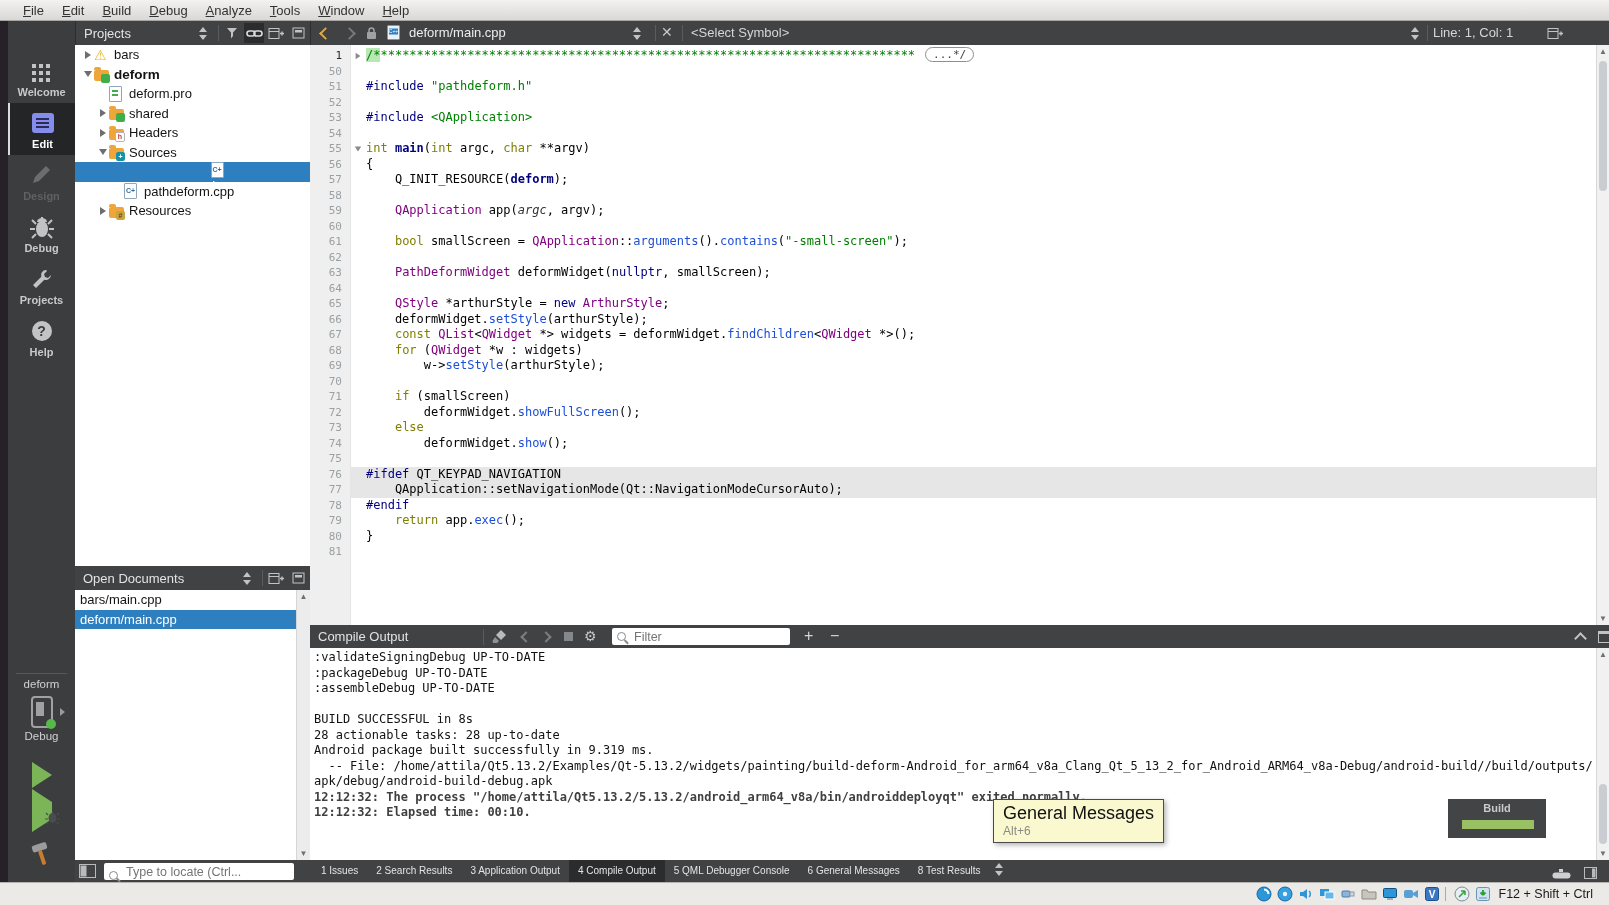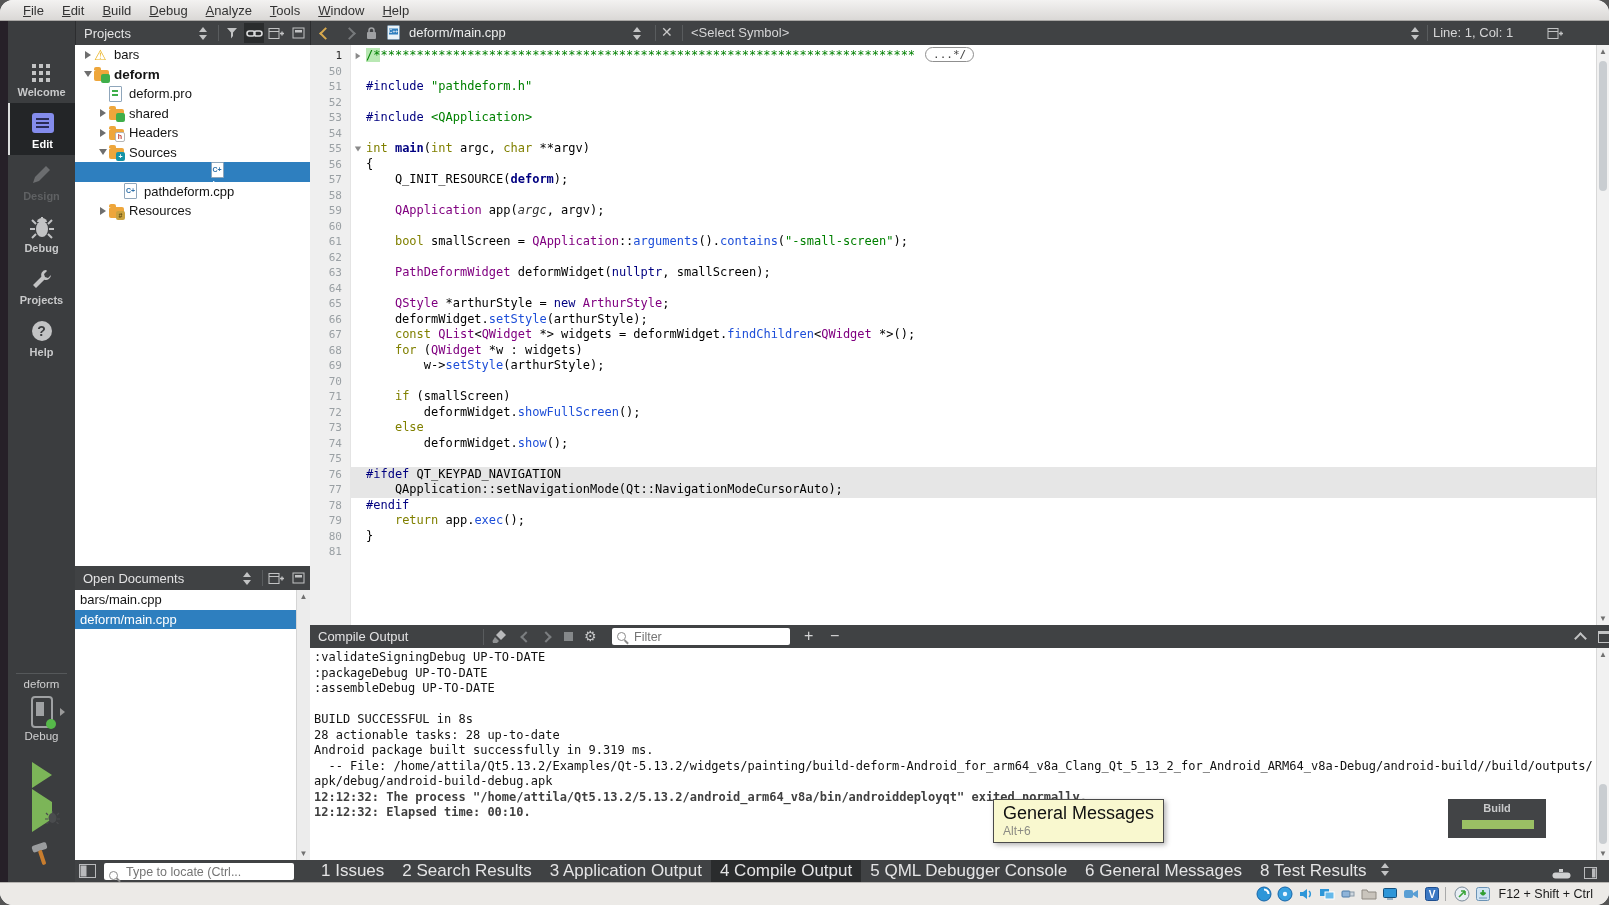--- a/index.html
+++ b/index.html
@@ -1,17 +1,17 @@
 <!DOCTYPE html>
 <html><head>
 <meta charset="utf-8">
 <style>
   html,body{margin:0;padding:0;background:#555;}
   #app{position:relative;width:1609px;height:905px;background:#fff;overflow:hidden;
-       font-family:"Liberation Sans",sans-serif;border-radius:13px;-webkit-font-smoothing:antialiased;}
+       font-family:"Liberation Sans",sans-serif;-webkit-font-smoothing:antialiased;}
   
   .menubar{position:absolute;left:0;top:0;width:1609px;height:21px;box-sizing:border-box;
            background:linear-gradient(#f3f2f1,#dad8d6);border-bottom:1px solid #a9a7a5;
            display:flex;align-items:center;padding-left:14px;}
   .menu-item{font-size:13px;color:#333;padding:0 9px;cursor:default;}
   .menu-item u{text-decoration:underline;}
   
   .left-strip{position:absolute;left:0;top:21px;width:8px;height:861px;background:#262028;}
   
   .mode-sidebar{position:absolute;left:8px;top:21px;width:67px;height:861px;background:#3b3d3f;}
@@ -141,21 +141,21 @@
   .out-body{position:absolute;left:310px;top:648px;width:1286px;height:212px;background:#fff;overflow:hidden;padding:2px 0 0 4px;box-sizing:border-box;}
   .ol{white-space:pre;height:15.5px;font:12px/15.5px "DejaVu Sans Mono",monospace;color:#111;}
   .ol.message{color:#404040;font-weight:bold;}
   .out-sb{position:absolute;left:1596px;top:648px;width:13px;height:212px;background:#f1f1f1;border-left:1px solid #d8d8d8;box-sizing:border-box;}
   .out-sb .thumb{position:absolute;left:2px;bottom:16px;width:8px;height:60px;background:#c9cdd1;border-radius:4px;}
   
   .statusbar{position:absolute;left:75px;top:860px;width:1534px;height:22px;background:#404244;display:flex;align-items:center;box-sizing:border-box;}
   .sb-toggle{margin-left:4px;display:inline-flex;cursor:pointer;}
   .locator{margin-left:8px;width:190px;height:17px;background:#fff;border-radius:2px;display:flex;align-items:flex-end;padding:0 5px;box-sizing:border-box;flex:none;}
   .panes{display:flex;margin-left:18px;}
-  .pane{padding:0 9px;height:22px;line-height:22px;font-size:17px;color:#e4e4e5;white-space:nowrap;cursor:pointer;}
+  .pane{padding:0 9px;height:22px;line-height:22px;font-size:10px;color:#e4e4e5;white-space:nowrap;cursor:pointer;}
   .pane.active{background:#2a2c2d;}
   .sb-ud{margin-left:6px;}
   .sb-i1{position:absolute;right:38px;top:6px;cursor:pointer;}
   .sb-i2{position:absolute;right:12px;top:5px;cursor:pointer;}
   
   .vbox-bar{position:absolute;left:0;top:882px;width:1609px;height:23px;background:#eceae7;border-top:1px solid #b5b3b0;
     box-sizing:border-box;display:flex;align-items:center;justify-content:flex-end;padding-right:16px;}
   .vmico{width:17px;height:17px;display:inline-flex;align-items:center;justify-content:center;margin-left:4px;cursor:pointer;}
   .vmsep{width:1px;height:14px;background:#a9a9a9;margin:0 4px;}
   .hostkey{font-size:12.5px;color:#1a1a1a;margin-left:7px;}

